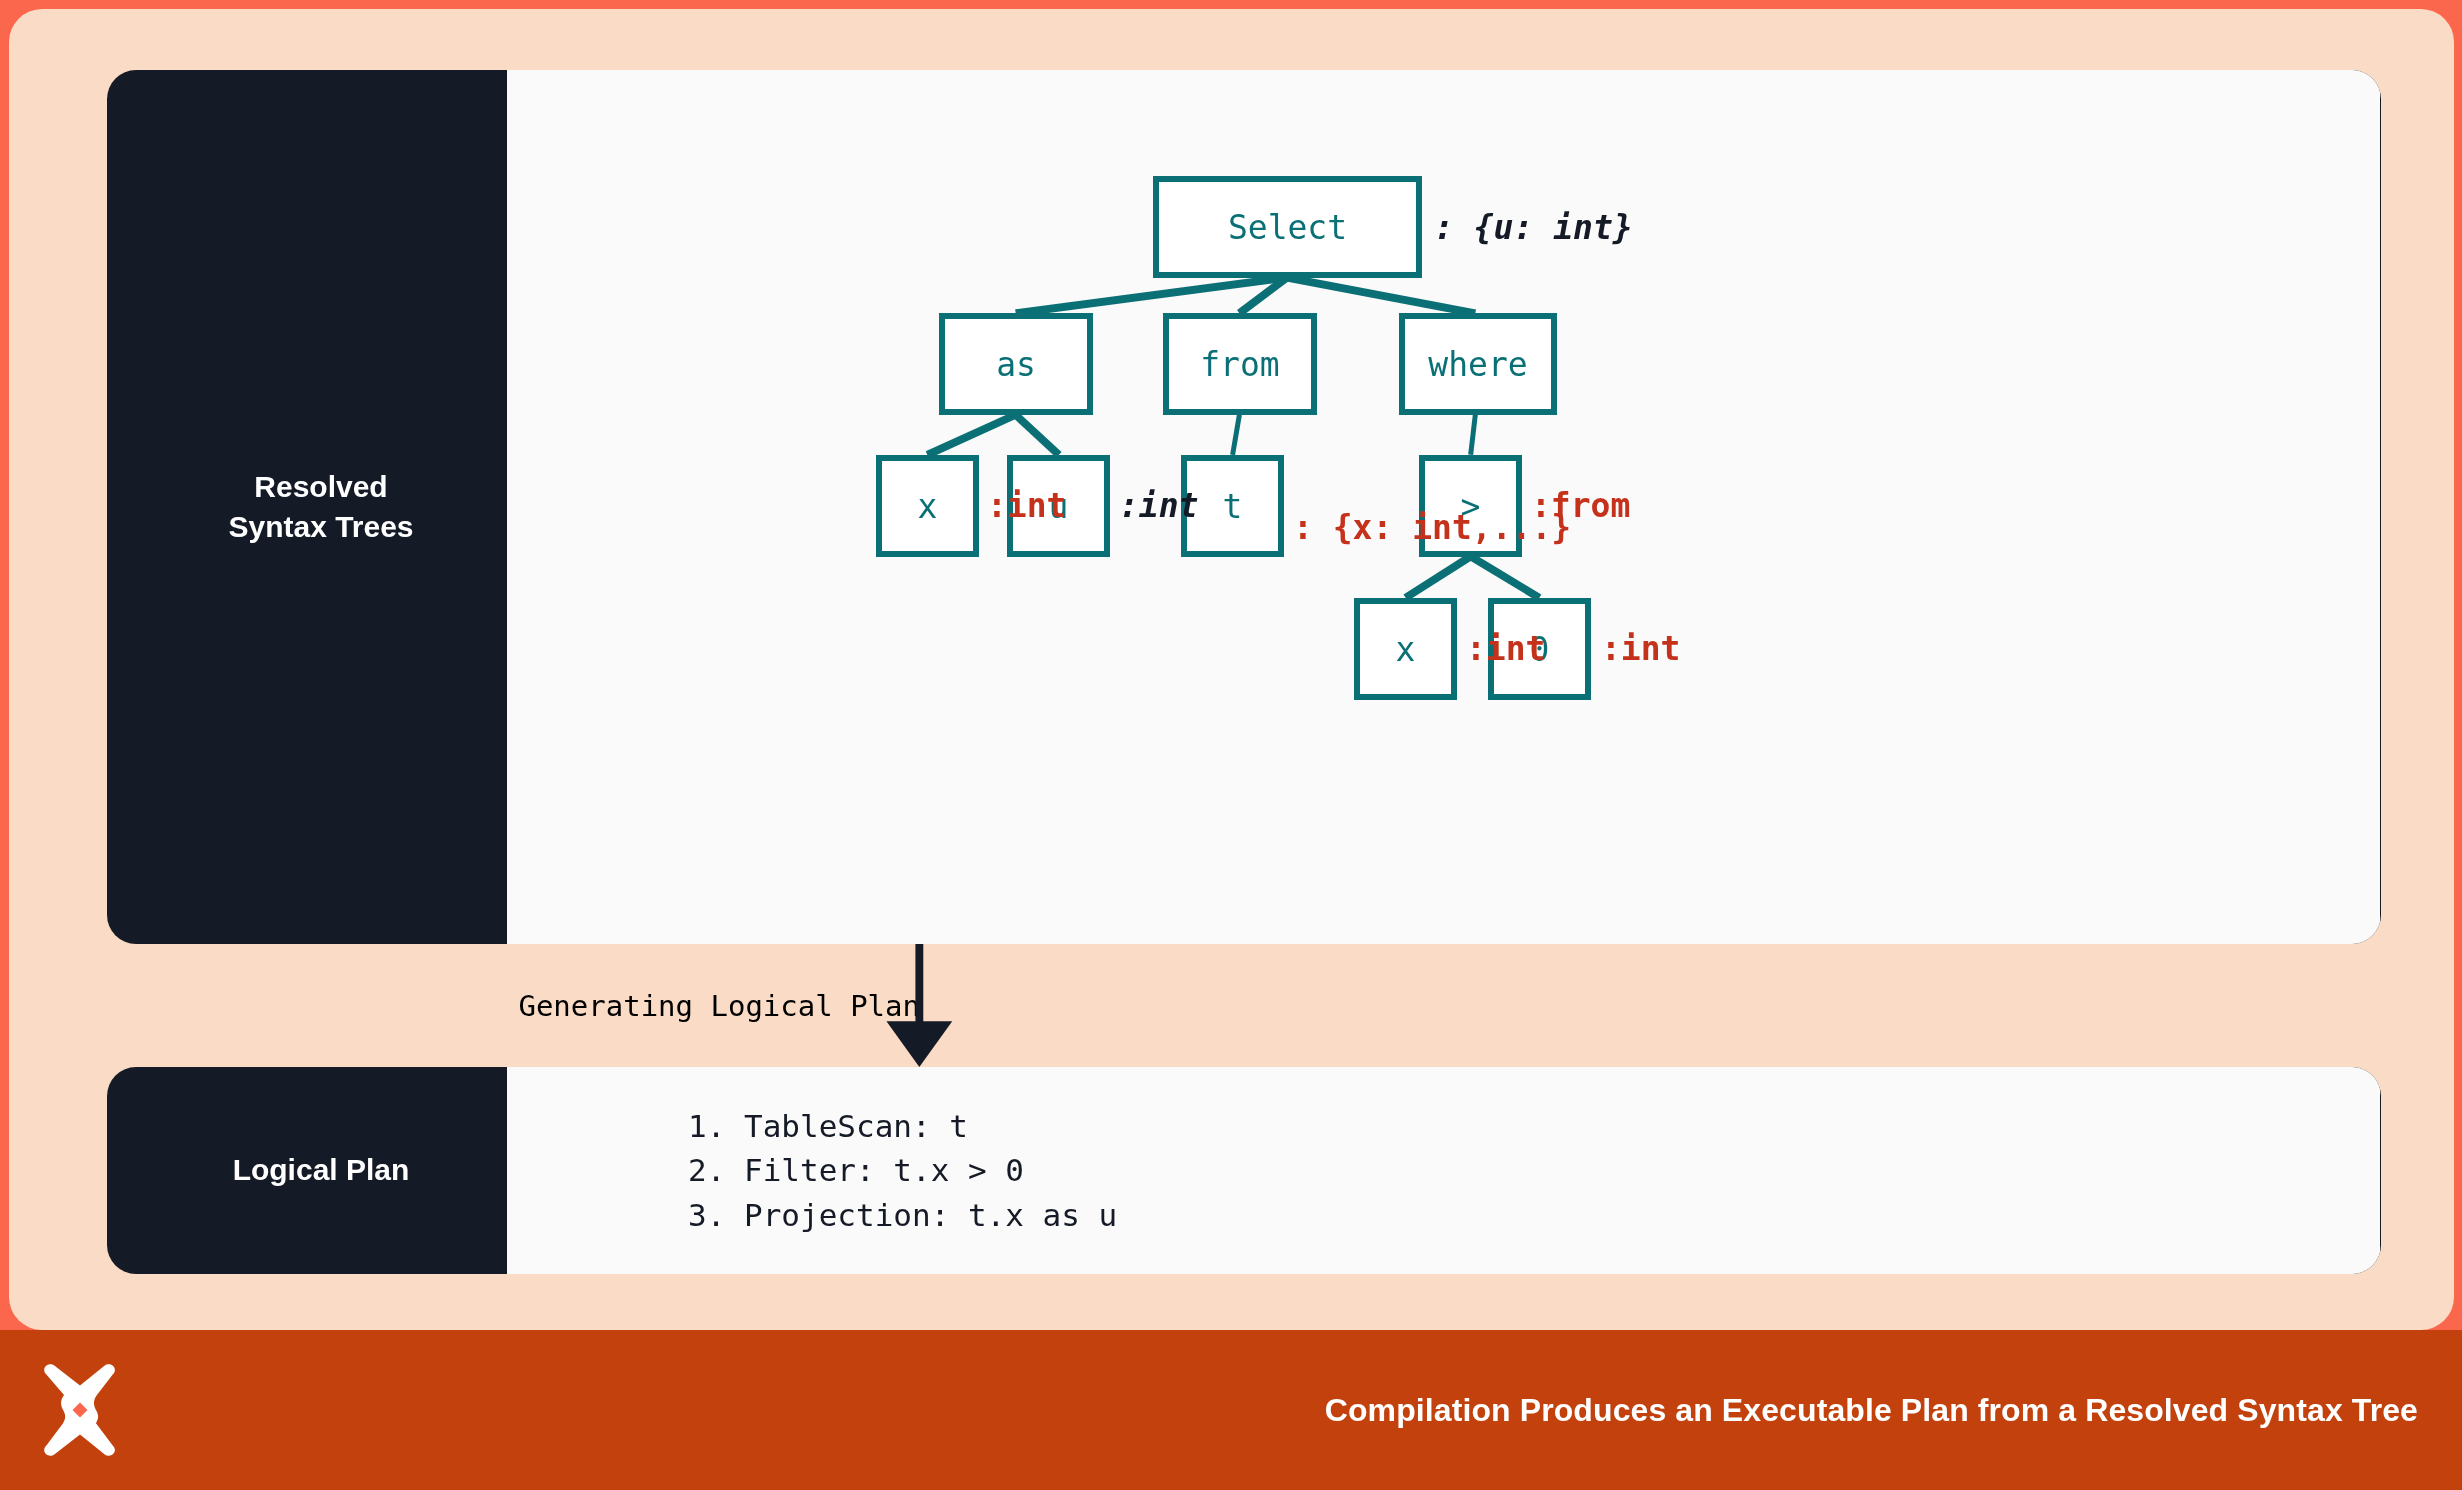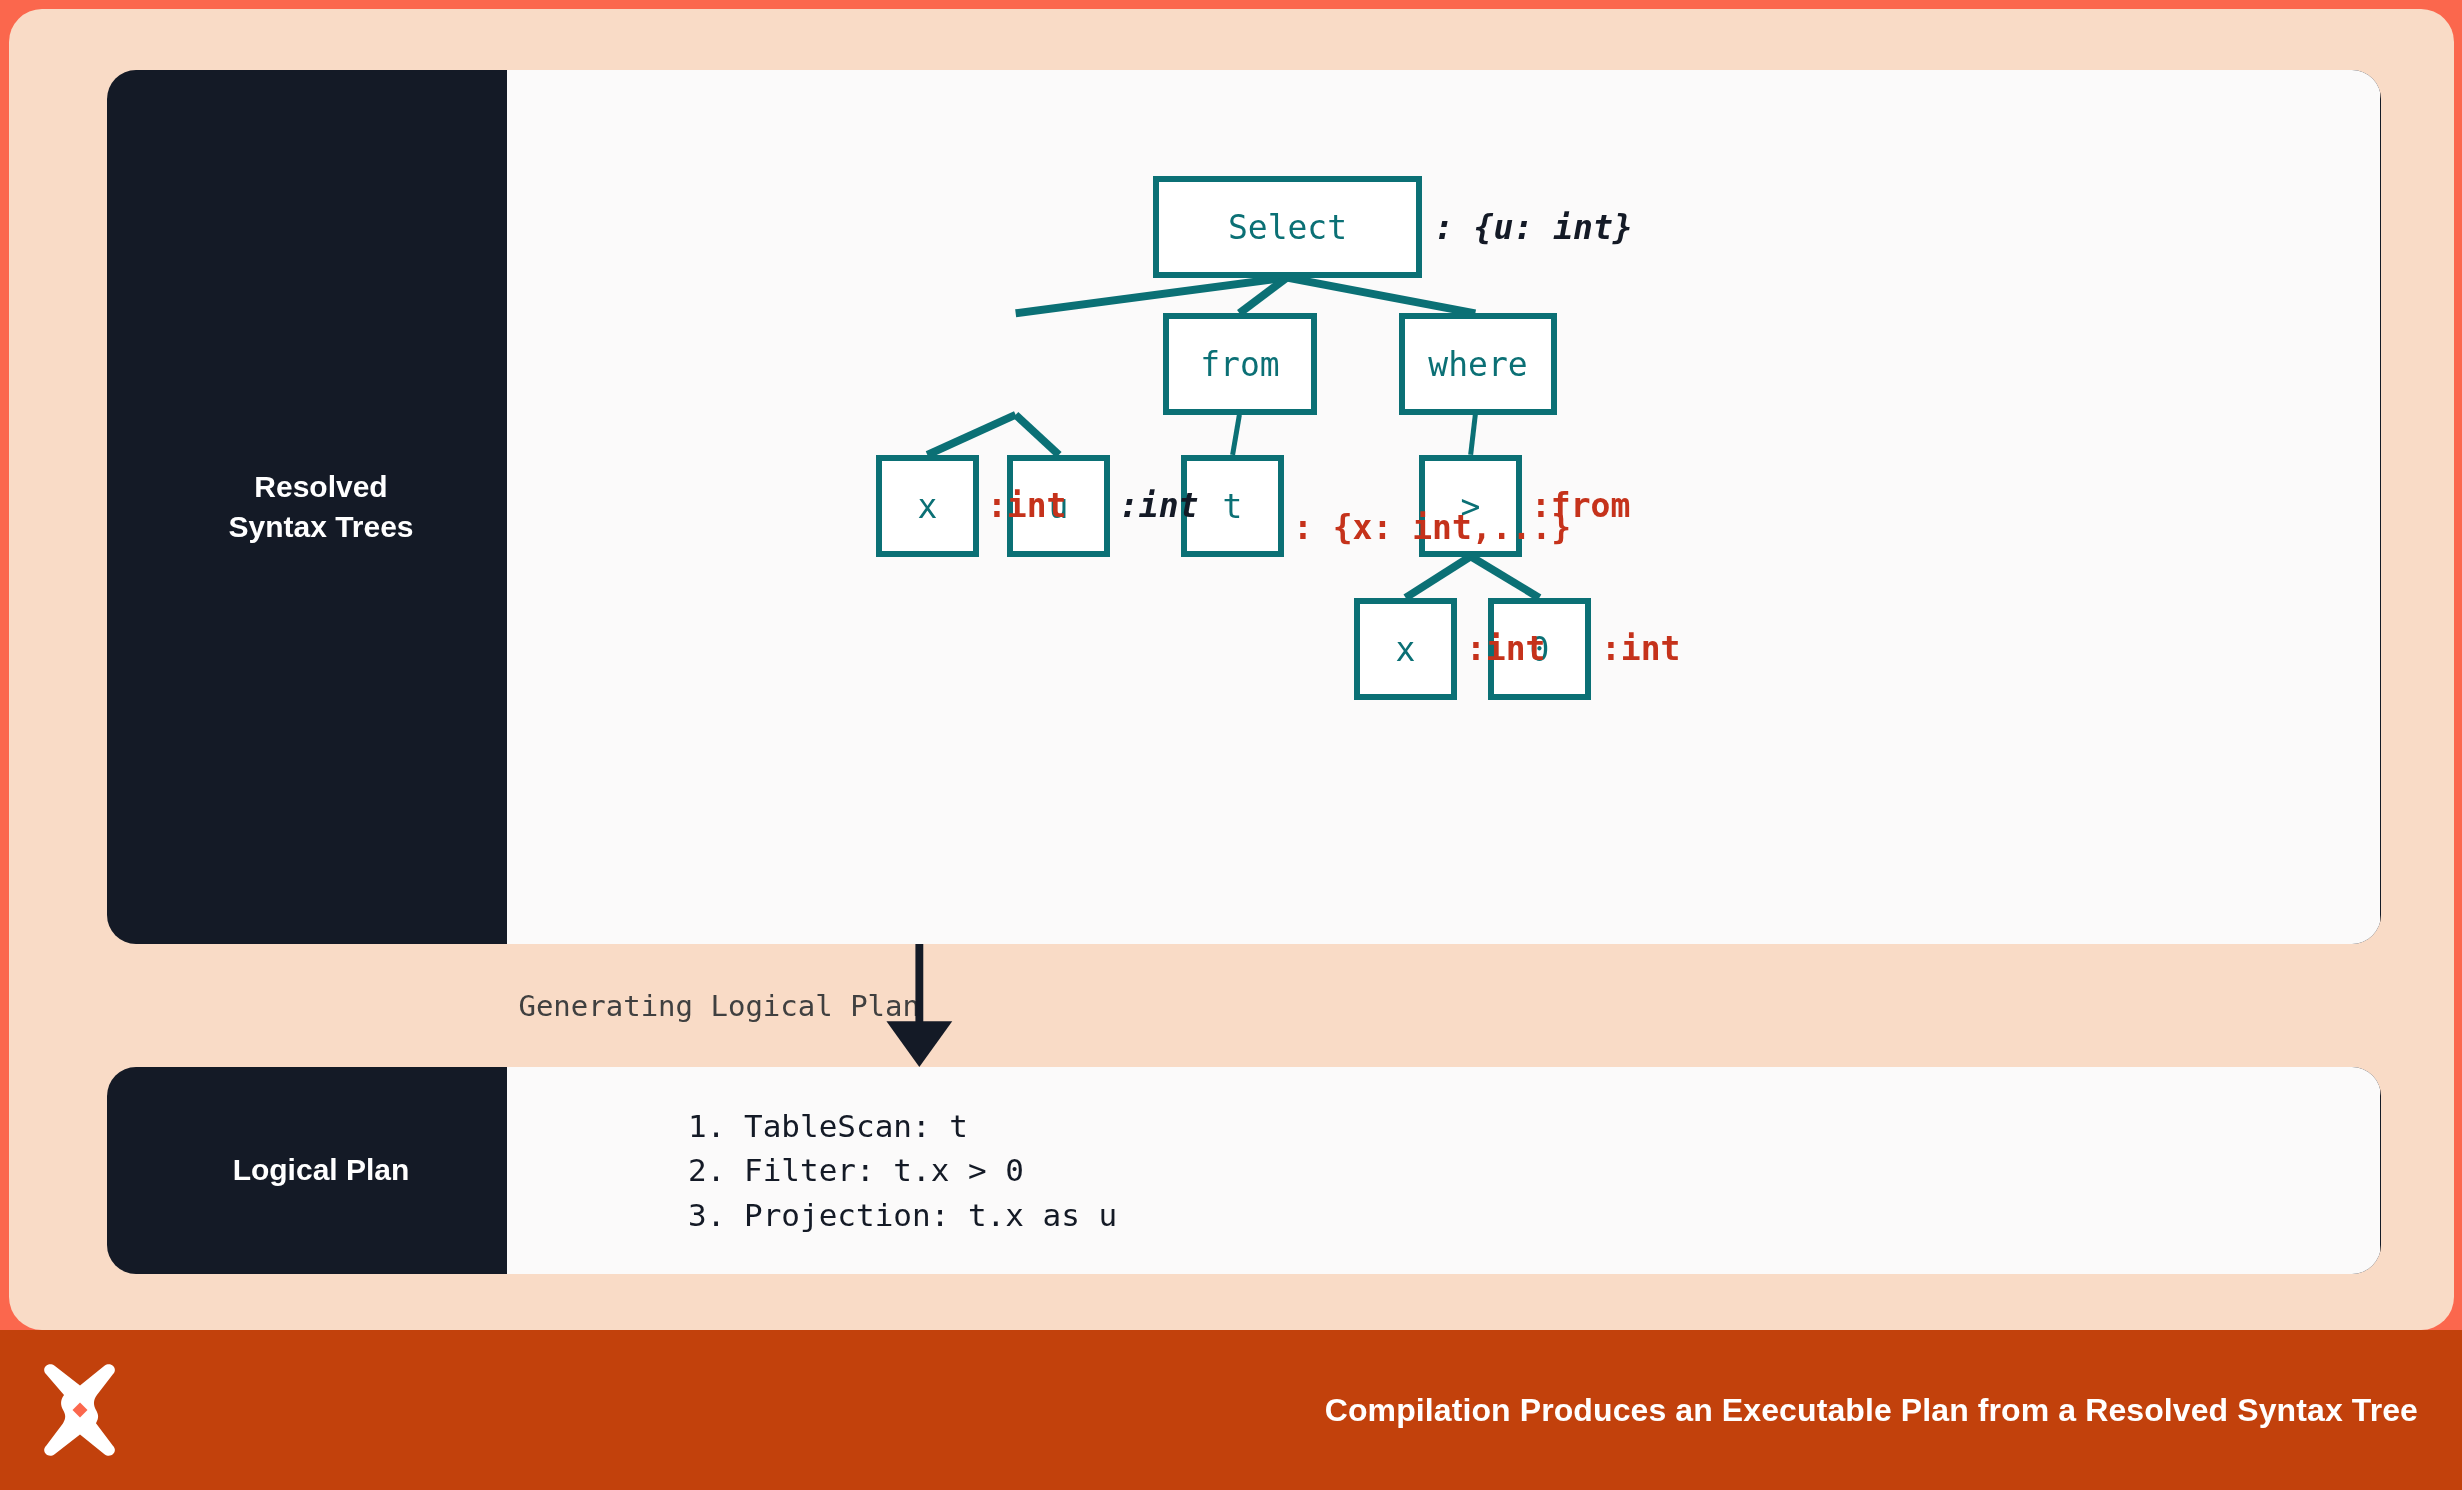--- a/index.html
+++ b/index.html
@@ -100,21 +100,21 @@
     position: absolute;
     left: 107px; top: 944px;
     width: 2274px; height: 123px;
   }
   .connector-label {
     position: absolute;
     right: 1461px; top: 50%;
     transform: translateY(-50%);
     font-family: "DejaVu Sans Mono", monospace;
     font-size: 29px;
-    color: #404040;
+    color: #000000;
     white-space: nowrap;
   }
 
   
   #tree-area {
     position: absolute;
     left: 0; top: 0;
     width: 1873px; height: 874px; border-radius: 12px;
   }
   #tree-svg { position: absolute; left: 0; top: 0; }
@@ -160,20 +160,21 @@
             <line x1="1091" y1="290" x2="1354.5" y2="340" stroke="#0B7075" stroke-width="11"></line>
             <line x1="711.5" y1="482" x2="588" y2="538" stroke="#0B7075" stroke-width="11"></line>
             <line x1="711.5" y1="482" x2="772" y2="538" stroke="#0B7075" stroke-width="11"></line>
             <line x1="1024.5" y1="482" x2="1015" y2="538" stroke="#0B7075" stroke-width="7"></line>
             <line x1="1354.5" y1="482" x2="1348" y2="538" stroke="#0B7075" stroke-width="7"></line>
             <line x1="1348" y1="680" x2="1257" y2="738" stroke="#0B7075" stroke-width="11"></line>
             <line x1="1348" y1="680" x2="1444" y2="738" stroke="#0B7075" stroke-width="11"></line>
           </svg>
 
       <div class="node" style="left: 646px; top: 106px; width: 269px; height: 102px;">Select</div>
+          <div class="node" style="left: 432px; top: 243px; width: 154px; height: 102px;">as</div>
           <div class="node" style="left: 656px; top: 243px; width: 154px; height: 102px;">from</div>
           <div class="node" style="left: 892px; top: 243px; width: 158px; height: 102px;">where</div>
           <div class="node" style="left: 369px; top: 385px; width: 103px; height: 102px;">x</div>
           <div class="node" style="left: 500px; top: 385px; width: 103px; height: 102px;">u</div>
           <div class="node" style="left: 674px; top: 385px; width: 103px; height: 102px;">t</div>
           <div class="node" style="left: 912px; top: 385px; width: 103px; height: 102px;">&gt;</div>
           <div class="node" style="left: 847px; top: 528px; width: 103px; height: 102px;">x</div>
           <div class="node" style="left: 981px; top: 528px; width: 103px; height: 102px;">0</div>
           <div class="ann dark" style="left: 927px; top: 157px;">: {u: int}</div>
           <div class="ann red" style="left: 480px; top: 435px;">:int</div>

